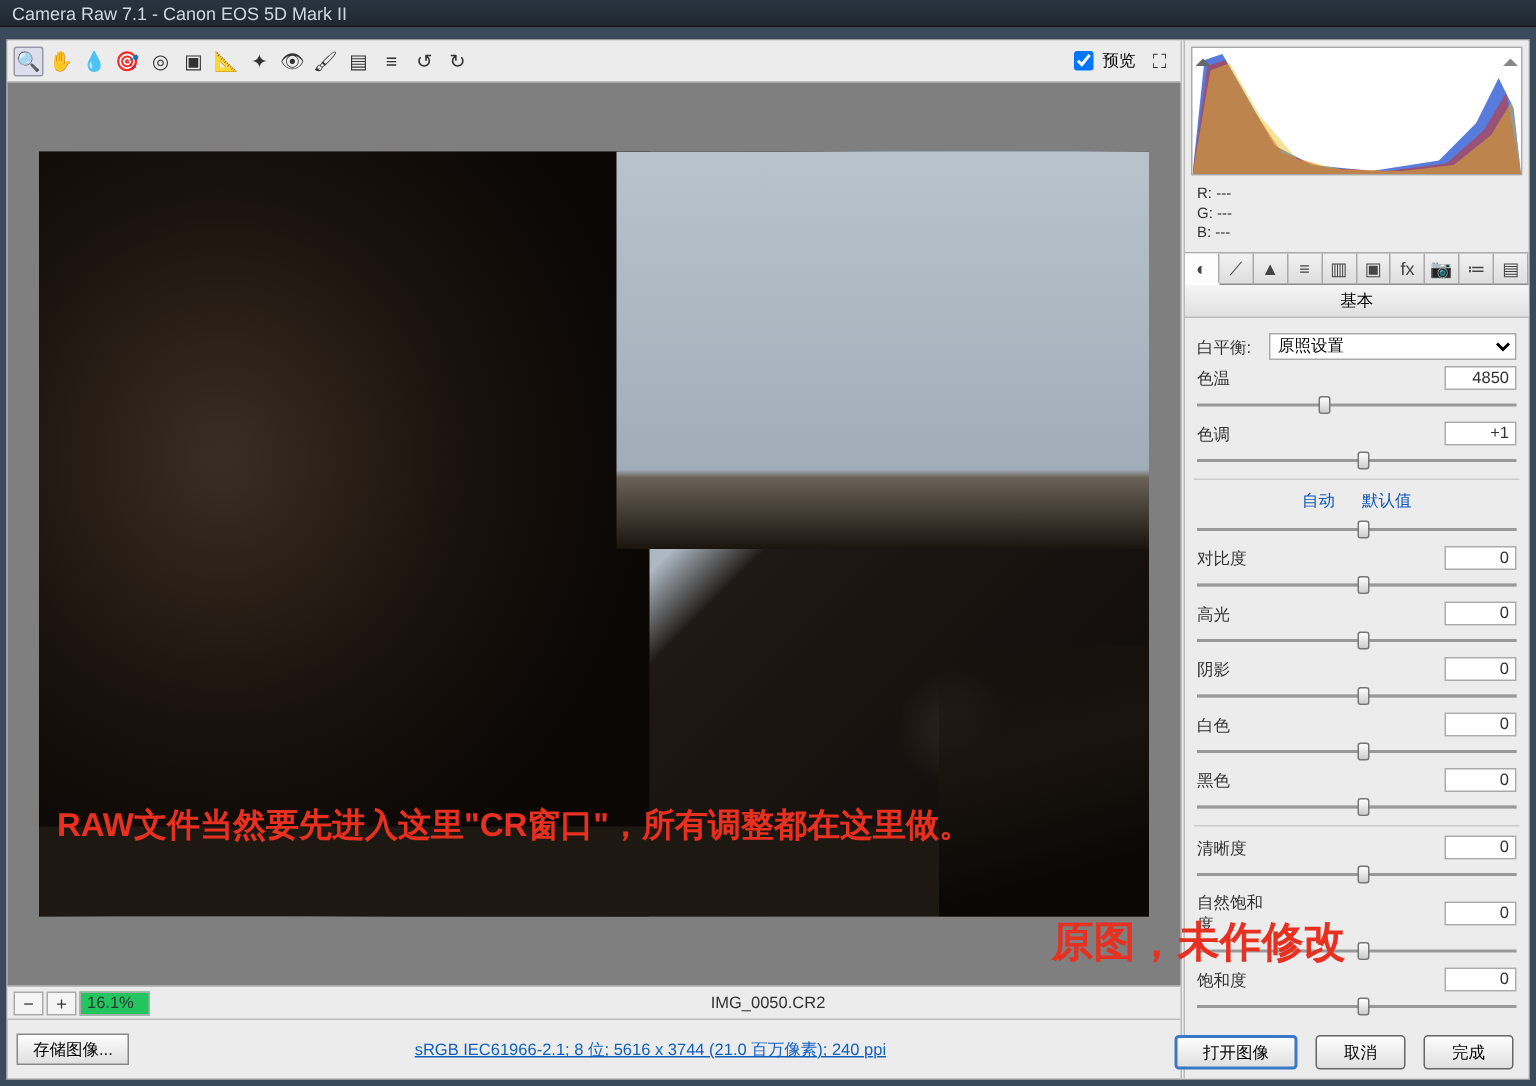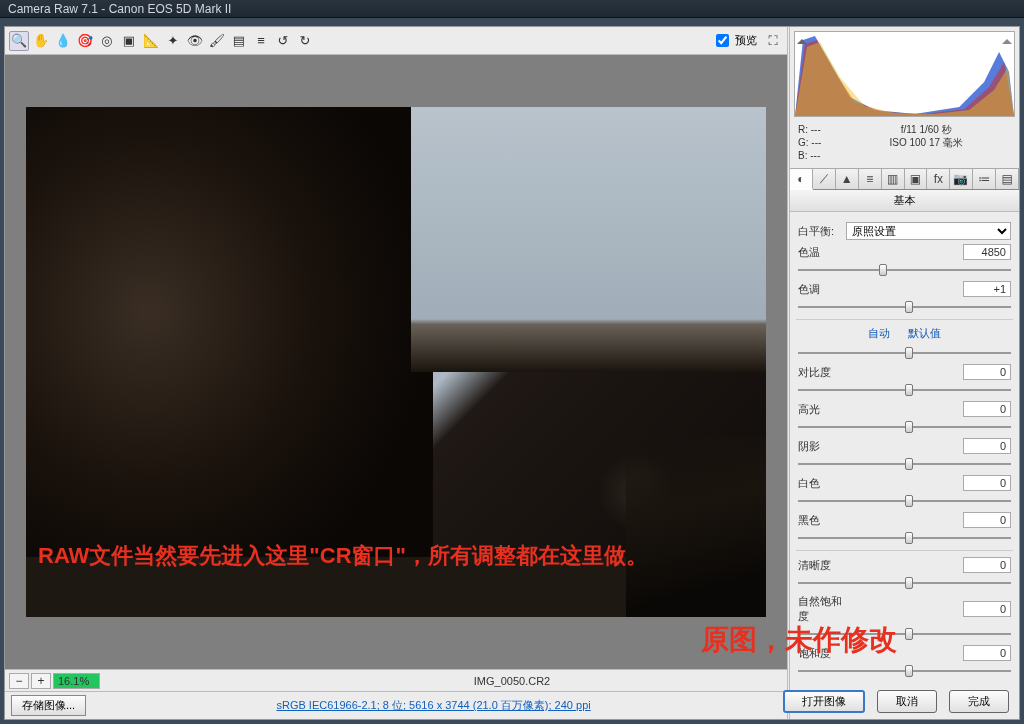--- a/index.html
+++ b/index.html
@@ -24,21 +24,21 @@
 .shadow-r { position:absolute; right:0; bottom:0; width:140px; height:180px; background:linear-gradient(-15deg,#0a0806 20%,#1a140e 60%,transparent 100%);}
 
 .annotation1 { position:absolute; left:12px; bottom:46px; color:#e83020; font-size:22px; font-weight:bold;}
 .annotation2 { position:absolute; right:-110px; bottom:10px; color:#e83020; font-size:28px; font-weight:bold; z-index:5;}
 
 .preview-footer { height:22px; background:#ececec; border-top:1px solid #bbb; display:flex; align-items:center; font-size:11px; color:#333; padding:0 4px;}
 .zoom-btn { width:20px;height:16px;border:1px solid #aaa;background:#f4f4f4;font-size:12px;text-align:center;line-height:14px;margin-right:2px;}
 .zoom-val { border:1px solid #aaa;background:#22c55e;padding:1px 10px 1px 4px; margin-right:auto;}
 .filename { margin:0 auto; position:absolute; left:50%; transform:translateX(-50%);}
 
-.info-bar { height:28px; border-top:1px solid #bbb; display:flex; align-items:center; font-size:11px; padding:0 6px;}
+.info-bar { height:40px; border-top:1px solid #bbb; display:flex; align-items:center; font-size:11px; padding:0 6px;}
 .save-btn { border:1px solid #888; background:linear-gradient(#fdfdfd,#e0e0e0); padding:2px 10px; font-size:11px; cursor:pointer;}
 .link { color:#1060c0; text-decoration:underline; margin:0 auto;}
 .btn-row { position:absolute; right:10px; bottom:6px; display:flex; gap:12px;}
 .btn { border:1px solid #666; background:linear-gradient(#fdfdfd,#e0e0e0); padding:1px 18px; font-size:11px; border-radius:3px; cursor:pointer;}
 .btn.primary { border:2px solid #3878c8; padding:2px 17px;}
 
 
 .histo-box { height:86px; margin:4px; border:1px solid #aaa; background:#fff; position:relative; overflow:hidden;}
 .histo-tri { position:absolute; top:2px; width:0;height:0;border:5px solid transparent;}
 .histo-tri.l { left:2px; border-bottom-color:#666;}
@@ -131,24 +131,20 @@
         <path d="M0,84 L10,12 L22,8 L40,40 L60,70 L90,80 L130,82 L170,77 L195,55 L210,30 L220,84 Z" fill="#d03020" opacity=".55"></path>
         <path d="M0,84 L12,15 L25,10 L45,45 L70,74 L100,81 L140,82 L175,78 L200,58 L214,35 L220,84 Z" fill="#e8c020" opacity=".45"></path>
       </svg>
     </div>
     <div class="meta">
       <div class="col1">
         <div>R:  ---</div>
         <div>G:  ---</div>
         <div>B:  ---</div>
       </div>
-      <div class="col2">
-        <div>f/11  1/60 秒</div>
-        <div>ISO 100  17 毫米</div>
-      </div>
     </div>
 
     <div class="tab-row">
       <div class="tab active">◐</div>
       <div class="tab">⟋</div>
       <div class="tab">▲</div>
       <div class="tab">≡</div>
       <div class="tab">▥</div>
       <div class="tab">▣</div>
       <div class="tab">fx</div>

